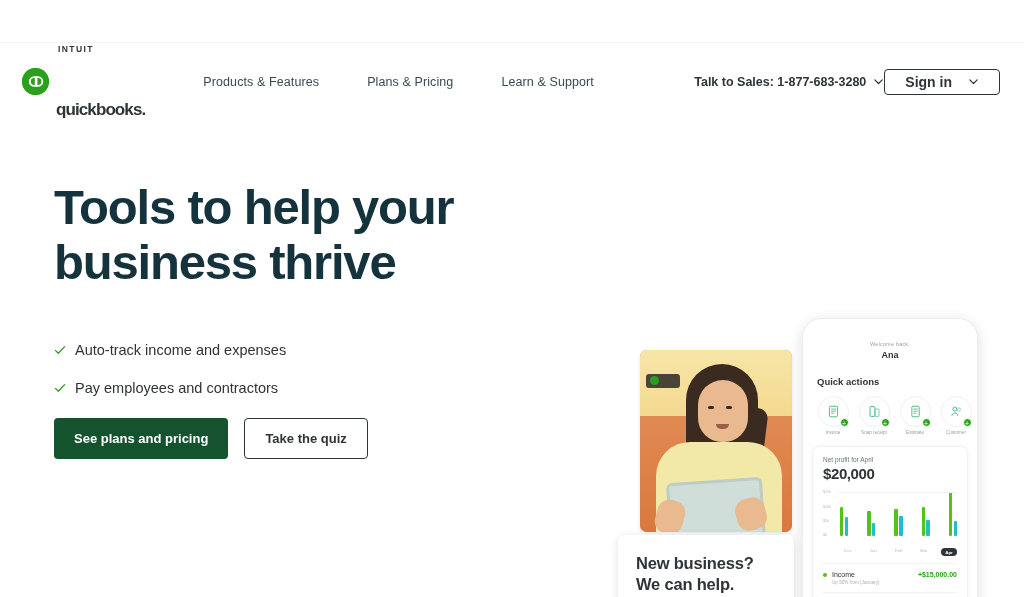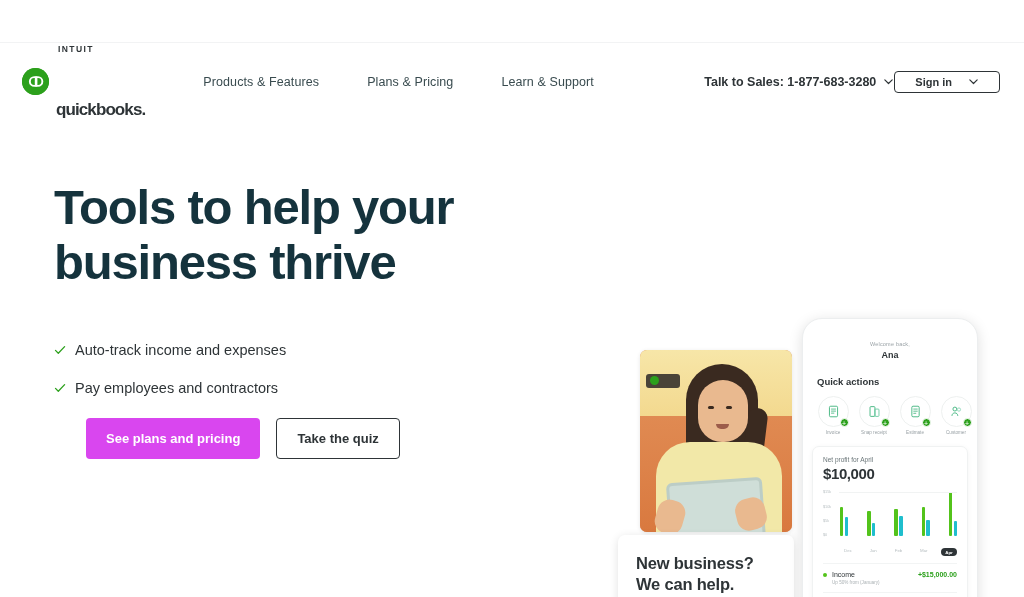--- a/index.html
+++ b/index.html
@@ -47,45 +47,44 @@
   .sales {
     display:flex; align-items:center; gap:7px;
     font-size:12.5px; color:#2e3437; font-weight:600; cursor:pointer;
   }
   .caret { display:inline-block; width:11px; height:11px; }
   .caret svg { display:block; }
 
   .signin {
     display:flex; align-items:center; gap:16px;
     border:1.4px solid #2e3437; border-radius:4px;
-    padding:4px 20px; font-size:11px; font-weight:600;
+    padding:4px 20px; font-size:14px; font-weight:600;
     color:#2e3437; background:#fff; cursor:pointer;
   }
 
   
   .hero { position:relative; padding:0 0 0 54px; }
   h1.headline {
     margin:60px 0 0 0;
     font-size:49px; line-height:1.12; font-weight:800;
     letter-spacing:-1.2px; color:#15333d; max-width:470px;
   }
   .bullets { list-style:none; margin:52px 0 0 0; padding:0; }
   .bullets li {
     display:flex; align-items:center; gap:9px;
     font-size:14.5px; color:#2e3437; margin-bottom:22px;
   }
   .tick { width:12px; height:12px; flex:0 0 auto; }
   .tick svg { display:block; }
 
   .cta-row { display:flex; align-items:center; gap:16px; margin-top:14px; }
   .btn-primary {
-    background:#d946ef; color:#ffffff; border:none; border-radius:4px;
+    background:#14532d; color:#ffffff; border:none; border-radius:4px;
     font-size:13px; font-weight:600; padding:13px 20px; cursor:pointer;
     font-family:inherit;
-    margin-left:32px;
   }
   .btn-secondary {
     background:#ffffff; color:#2e3437;
     border:1.4px solid #2e3437; border-radius:4px;
     font-size:13px; font-weight:600; padding:12px 20px; cursor:pointer;
     font-family:inherit;
   }
 
   
   .hero-art { position:absolute; left:612px; top:130px; width:412px; height:390px; }
@@ -362,21 +361,21 @@
                 <circle cx="11" cy="5.6" r="2" fill="none" stroke="#8fd6bb" stroke-width="1.1"></circle>
               </svg>
             <span class="plus">+</span>
           </div>
           <div class="qa-label">Customer</div>
         </div>
       </div>
 
       <div class="ph-card">
         <div class="np-label">Net profit for April</div>
-        <div class="np-value">$10,000</div>
+        <div class="np-value">$20,000</div>
 
         <div class="chart">
           <span class="yl" style="top:0">$15k</span>
           <span class="yl" style="top:15px">$10k</span>
           <span class="yl" style="top:29px">$5k</span>
           <span class="yl" style="top:43px">$0</span>
           <span class="gridline" style="top:2px"></span>
 
           <div class="bars">
             <span class="bargrp">

